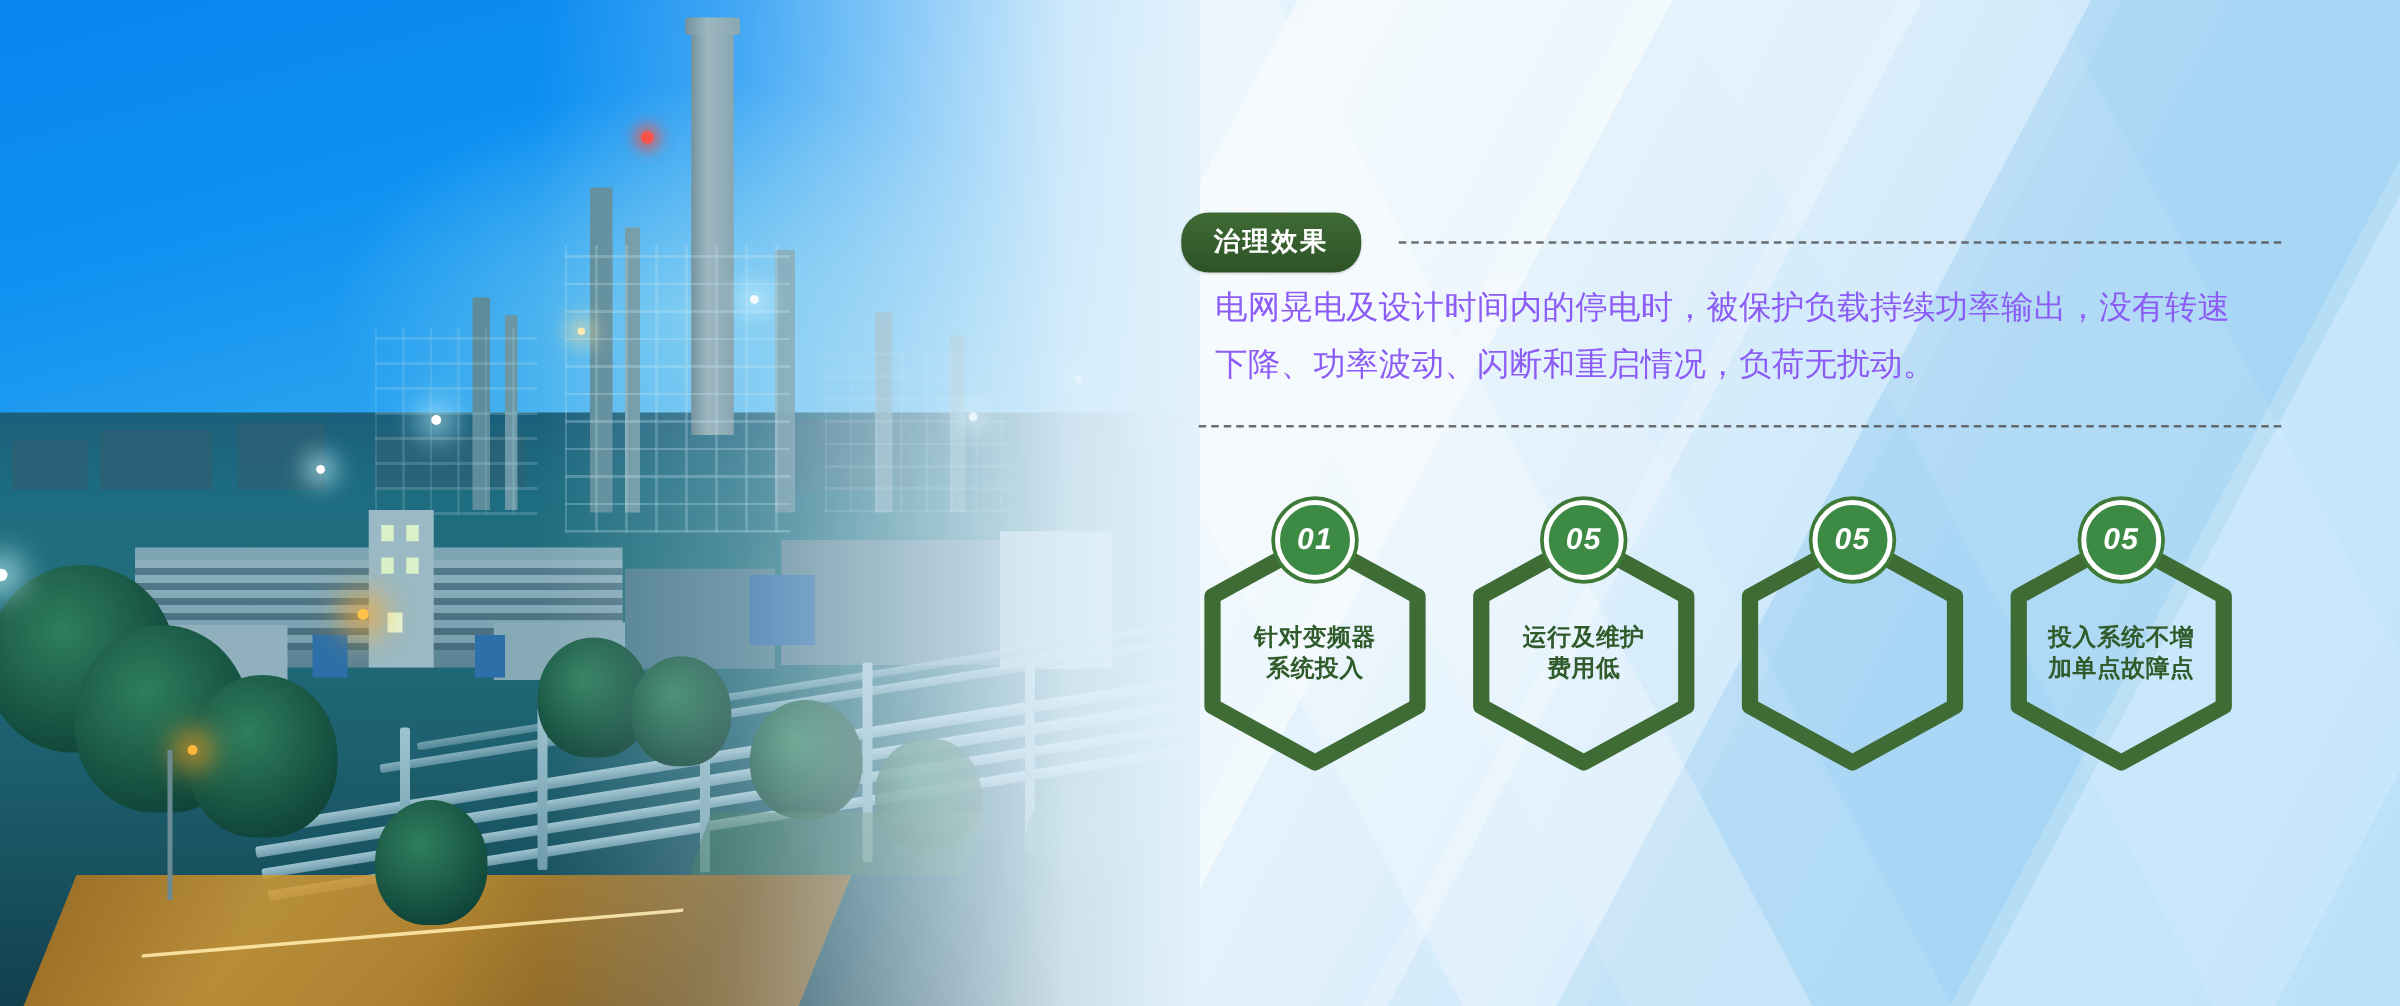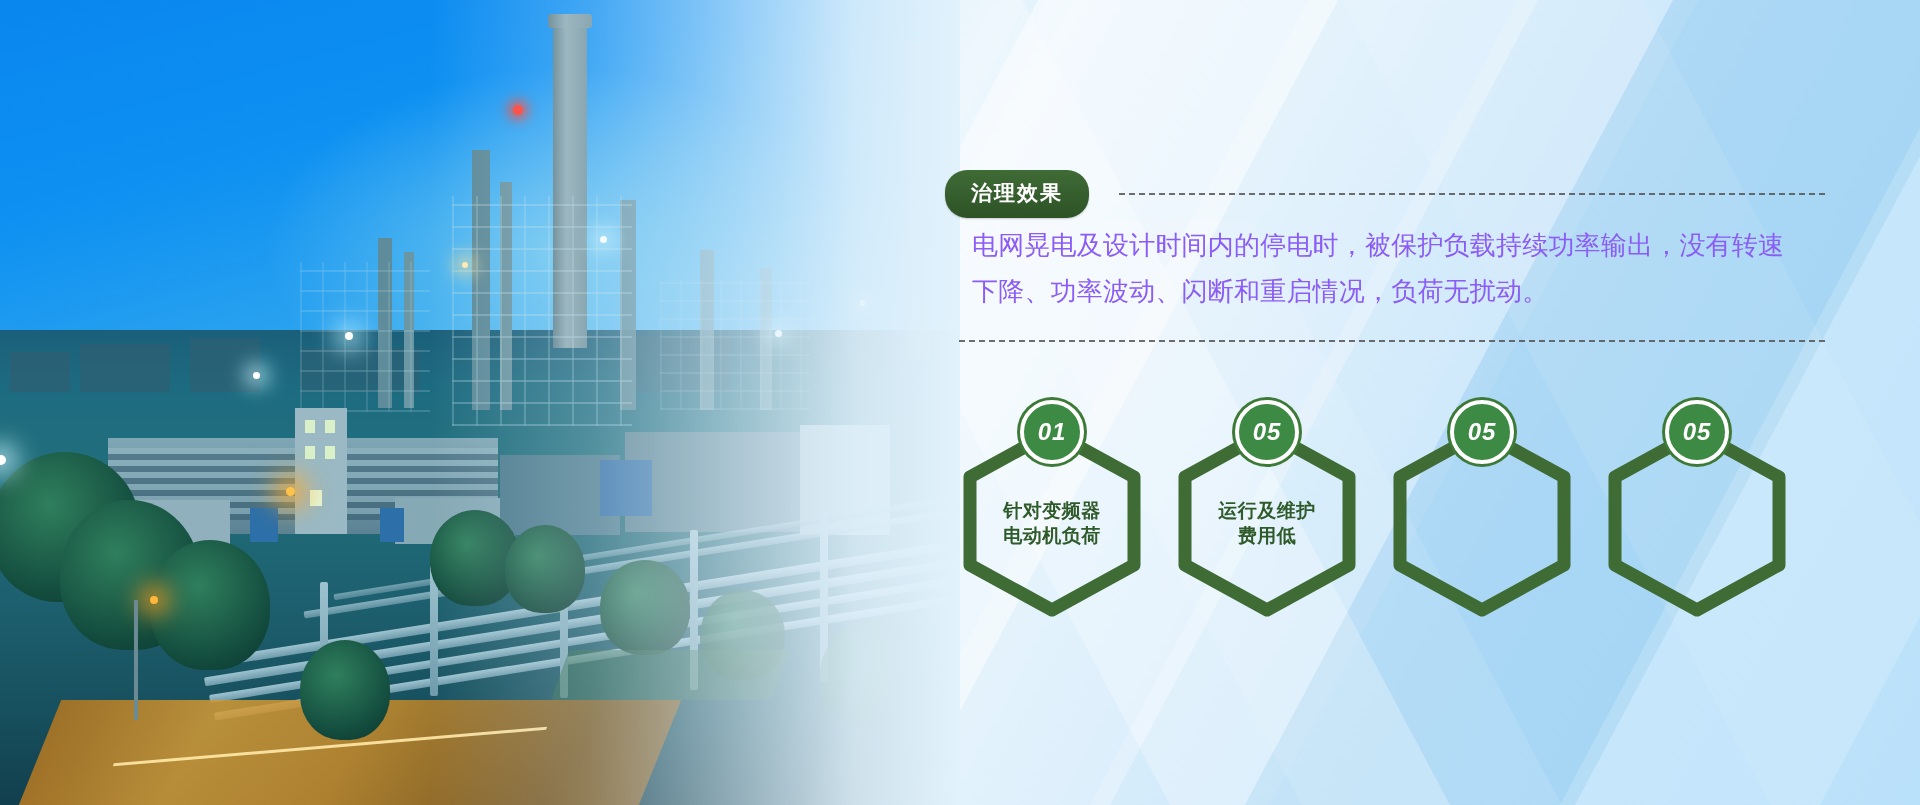--- a/index.html
+++ b/index.html
@@ -201,21 +201,21 @@
     </div>
 
     <div class="hexrow">
 
       <div class="hexwrap" style="left:0px;">
         <svg class="hexsvg" viewBox="0 0 200 198">
           <path d="M100 10 L182 55 L182 143 L100 188 L18 143 L18 55 Z" fill="none" stroke="#3f6b35" stroke-width="13" stroke-linejoin="round"></path>
         </svg>
         <div class="hexlabel">
           <div>针对变频器</div>
-          <div>电动机负荷</div>
+          <div>系统投入</div>
           <div></div>
         </div>
         <div class="numcirc">01</div>
       </div>
 
       <div class="hexwrap" style="left:215px;">
         <svg class="hexsvg" viewBox="0 0 200 198">
           <path d="M100 10 L182 55 L182 143 L100 188 L18 143 L18 55 Z" fill="none" stroke="#3f6b35" stroke-width="13" stroke-linejoin="round"></path>
         </svg>
         <div class="hexlabel">
@@ -230,18 +230,23 @@
         <svg class="hexsvg" viewBox="0 0 200 198">
           <path d="M100 10 L182 55 L182 143 L100 188 L18 143 L18 55 Z" fill="none" stroke="#3f6b35" stroke-width="13" stroke-linejoin="round"></path>
         </svg>
         <div class="numcirc">05</div>
       </div>
 
       <div class="hexwrap" style="left:645px;">
         <svg class="hexsvg" viewBox="0 0 200 198">
           <path d="M100 10 L182 55 L182 143 L100 188 L18 143 L18 55 Z" fill="none" stroke="#3f6b35" stroke-width="13" stroke-linejoin="round"></path>
         </svg>
+        <div class="hexlabel">
+          <div>投入系统不增</div>
+          <div>加单点故障点</div>
+          <div></div>
+        </div>
         <div class="numcirc">05</div>
       </div>
 
     </div>
   </div>
 </div>
 
 </body></html>

